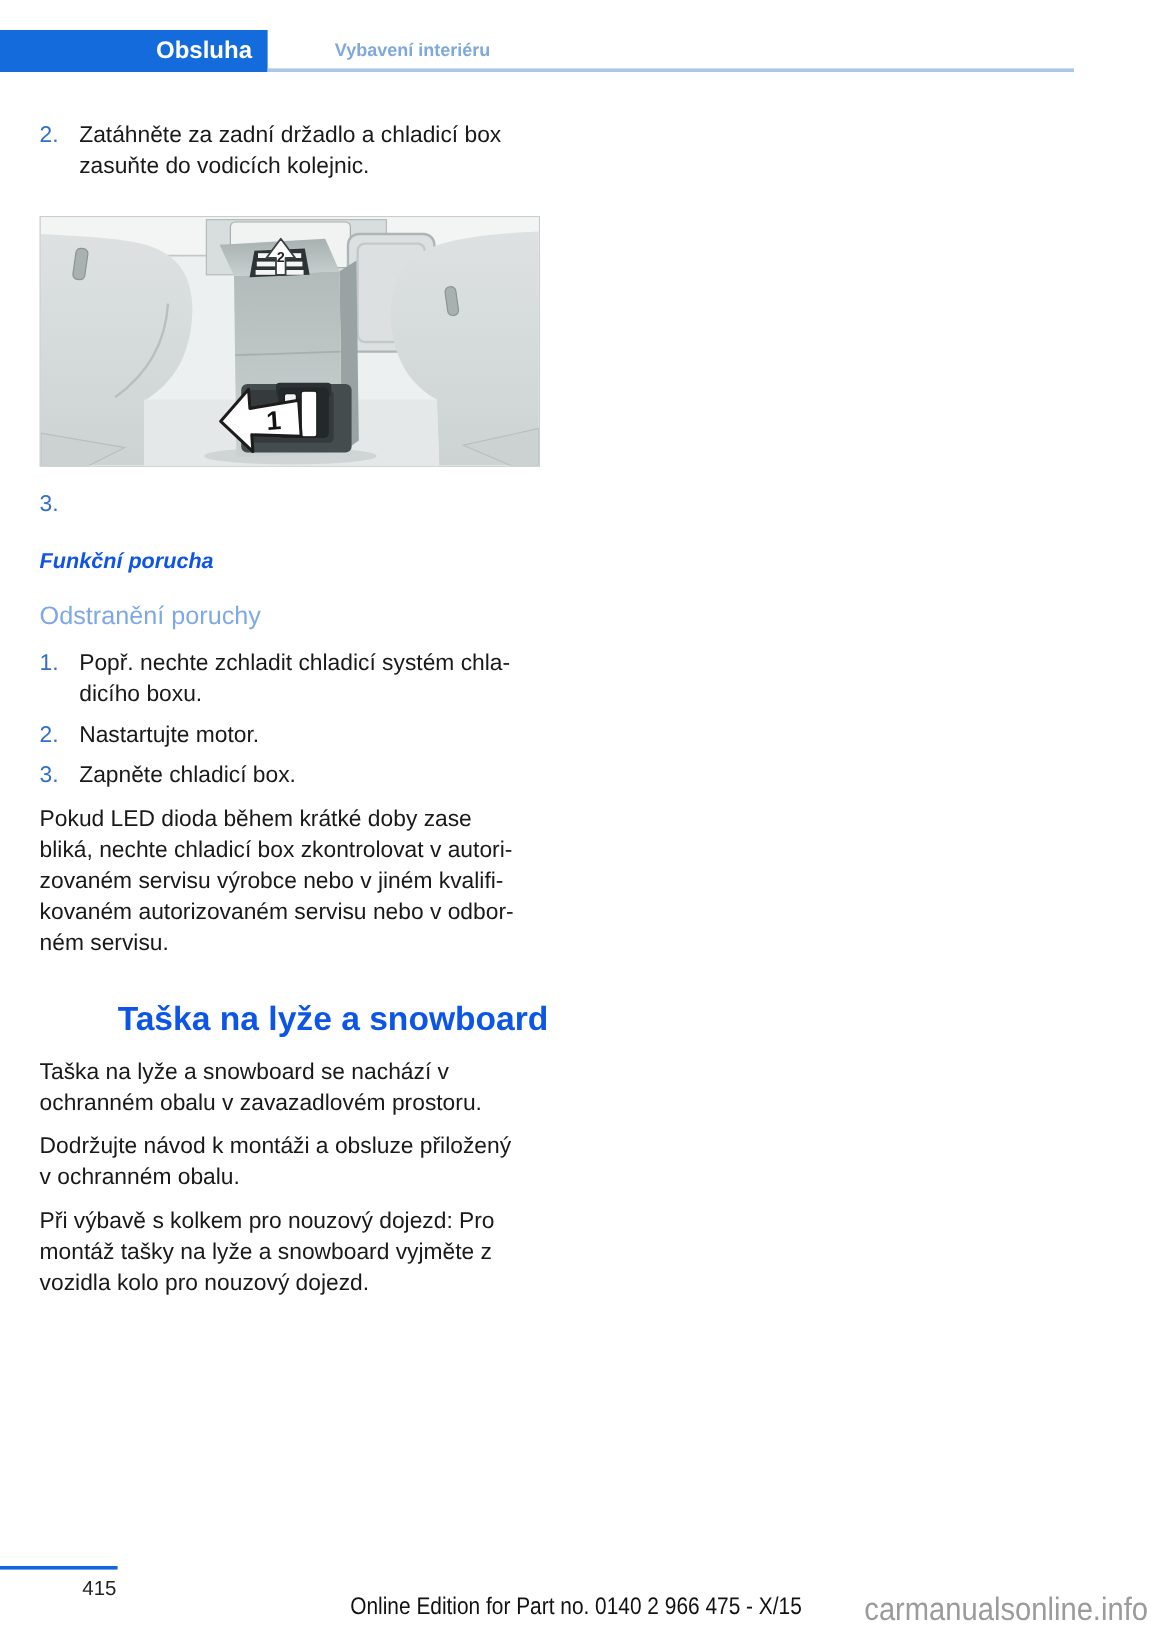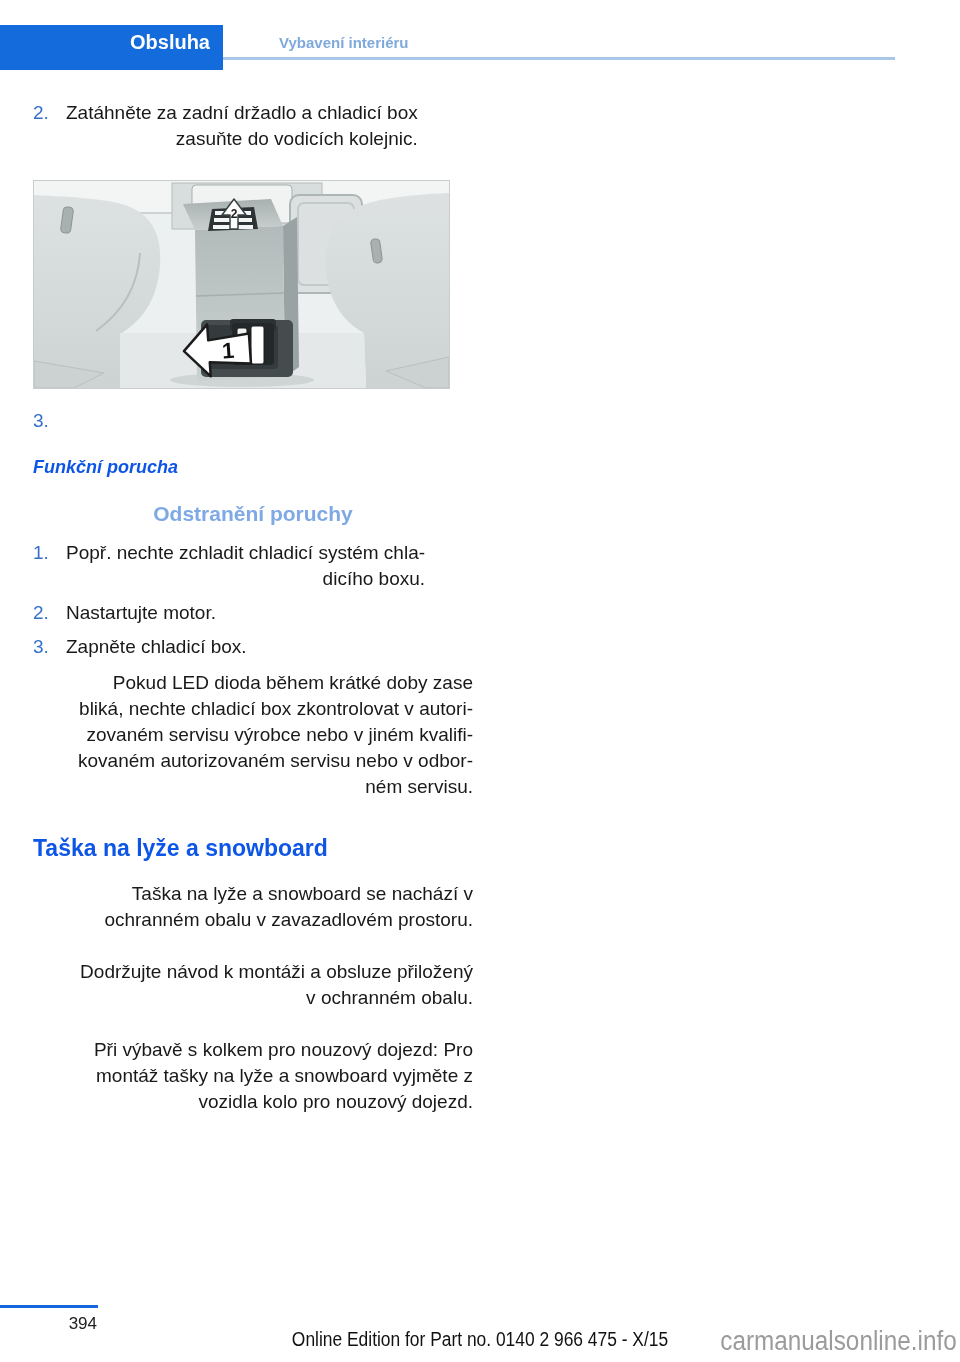--- a/index.html
+++ b/index.html
@@ -15,64 +15,64 @@
     --watermark:#9b9b9b;
   }
   html,body{margin:0;padding:0;}
   body{
     width:960px;height:1362px;position:relative;background:#ffffff;
     font-family:"Liberation Sans", sans-serif;color:var(--body-text);
     overflow:hidden;
   }
   
   .header-tab{
-    position:absolute;left:0;top:25px;width:223px;height:45px;
+    position:absolute;left:0;top:25px;width:223px;height:35px;
     background:var(--tab-bg);color:var(--tab-text);
     font-size:20px;font-weight:bold;line-height:35px;
     text-align:right;padding-right:13px;box-sizing:border-box;
   }
   .header-section{
     position:absolute;left:243px;top:25px;height:35px;line-height:35px;
     font-size:15px;font-weight:bold;color:var(--section-text);white-space:nowrap;margin-left:36px;
   }
   .header-underline{
     position:absolute;left:223px;top:57px;width:672px;height:3px;
     background:var(--header-line);
   }
   
   .content{
     position:absolute;left:33px;top:100px;width:440px;
     font-size:19px;line-height:26px;
   }
-  .lines{white-space:nowrap;text-align:right;}
+  .lines{white-space:nowrap;}
   .step{display:flex;}
   .step .num{flex:0 0 33px;width:33px;color:var(--list-number);}
   .figure{
     margin-top:28px;width:415px;height:207px;
     border:1px solid #c9cdcd;box-sizing:content-box;background:#edf0f0;
   }
   .figure svg{display:block;}
   .step-3{margin-top:19px;}
   h2.fault-title{
     margin:20px 0 0;font-size:18px;line-height:27px;
     color:var(--heading-blue);font-weight:bold;white-space:nowrap;font-style:italic;
   }
   .fault-text{margin-top:9px;}
   h3.remedy-title{
     margin:20px 0 0;font-size:21px;line-height:26px;
-    color:var(--subheading-light);font-weight:bold;white-space:nowrap;text-align:center;
+    color:var(--subheading-light);font-weight:normal;white-space:nowrap;
   }
   .remedy-item{margin-top:8px;}
   .note{margin-top:10px;}
   h1.ski-title{
-    margin:32px 0 0;font-size:23px;line-height:33px;
-    color:var(--heading-blue);font-weight:bold;white-space:nowrap;
+    margin:32px 16px 0;font-size:28px;line-height:33px;
+    color:var(--heading-blue);font-weight:bold;white-space:nowrap;text-align:right;
   }
   .ski-p1{margin-top:16px;}
-  .ski-p2,.ski-p3{margin-top:26px;}
+  .ski-p2,.ski-p3{margin-top:10px;}
   
   .footer-line{
     position:absolute;left:0;top:1305px;width:98px;height:3px;
     background:var(--footer-line);
   }
   .page-number{
     position:absolute;left:0;top:1314px;width:97px;
     text-align:right;font-size:17px;color:#222222;
   }
   .edition{
@@ -208,15 +208,15 @@
   <div class="lines note">Pokud LED dioda během krátké doby zase<br>bliká, nechte chladicí box zkontrolovat v autori-<br>zovaném servisu výrobce nebo v jiném kvalifi-<br>kovaném autorizovaném servisu nebo v odbor-<br>ném servisu.</div>
 
   <h1 class="ski-title">Taška na lyže a snowboard</h1>
   <div class="lines ski-p1">Taška na lyže a snowboard se nachází v<br>ochranném obalu v zavazadlovém prostoru.</div>
   <div class="lines ski-p2">Dodržujte návod k montáži a obsluze přiložený<br>v ochranném obalu.</div>
   <div class="lines ski-p3">Při výbavě s kolkem pro nouzový dojezd: Pro<br>montáž tašky na lyže a snowboard vyjměte z<br>vozidla kolo pro nouzový dojezd.</div>
 
 </div>
 
 <div class="footer-line"></div>
-<div class="page-number">394</div>
+<div class="page-number">415</div>
 <div class="edition">Online Edition for Part no. 0140 2 966 475 - X/15</div>
 <div class="watermark">carmanualsonline.info</div>
 
 </body></html>

